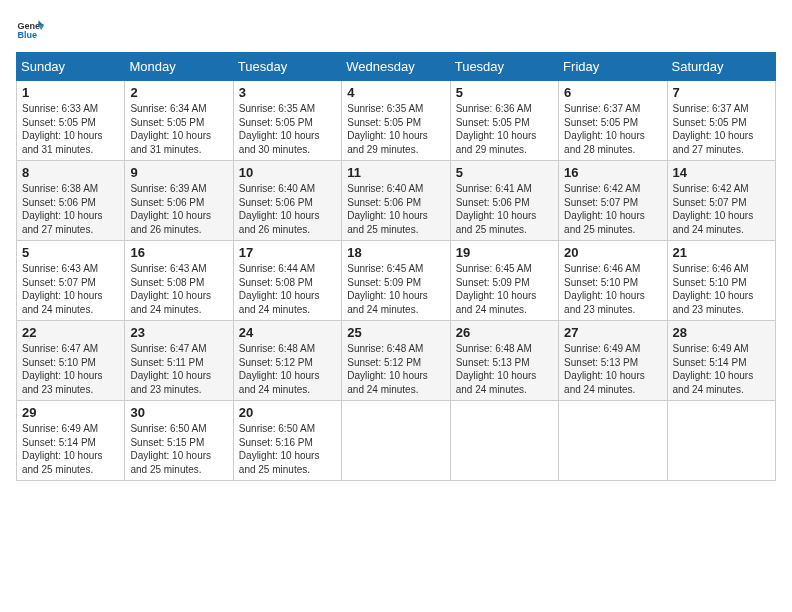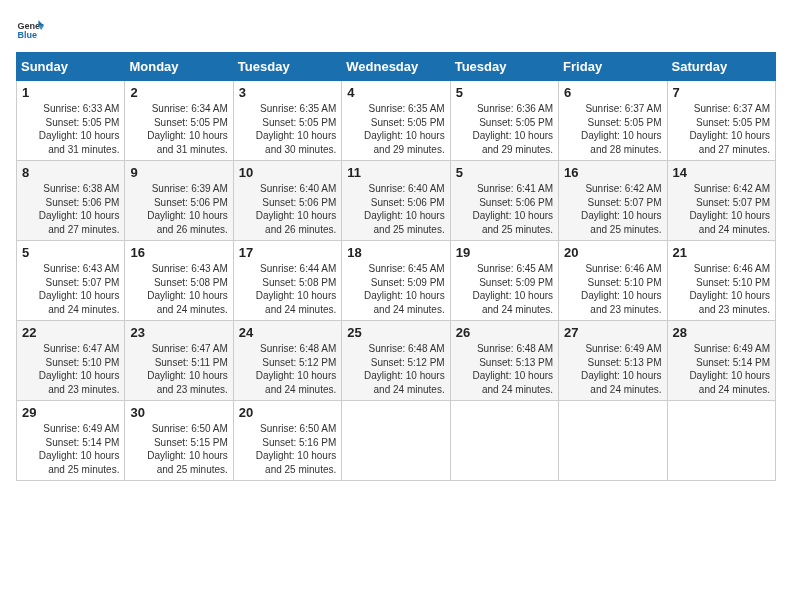--- a/index.html
+++ b/index.html
@@ -41,21 +41,21 @@
       width: 100%;
       border-collapse: collapse;
       font-size: 11px;
     }
     .calendar-table th {
       background: #1a6faf;
       color: #fff;
       padding: 6px 4px;
       text-align: left;
       font-size: 13px;
-      font-weight: bold;
+      font-weight: normal;
       border: 1px solid #1a6faf;
     }
     .calendar-table td {
       vertical-align: top;
       border: 1px solid #ccc;
       padding: 4px 5px;
       width: calc(100% / 7);
       min-height: 80px;
       background: #fff;
     }
@@ -66,21 +66,20 @@
       font-size: 13px;
       font-weight: bold;
       color: #222;
       display: block;
       margin-bottom: 2px;
     }
     .day-info {
       font-size: 10px;
       color: #333;
       line-height: 1.35;
-      text-align: right;
     }
     .empty-cell {
       background: #fff !important;
       border: 1px solid #ccc;
     }
     .row-shaded td {
       background: #f0f0f0;
     }
   </style>
 </head>

